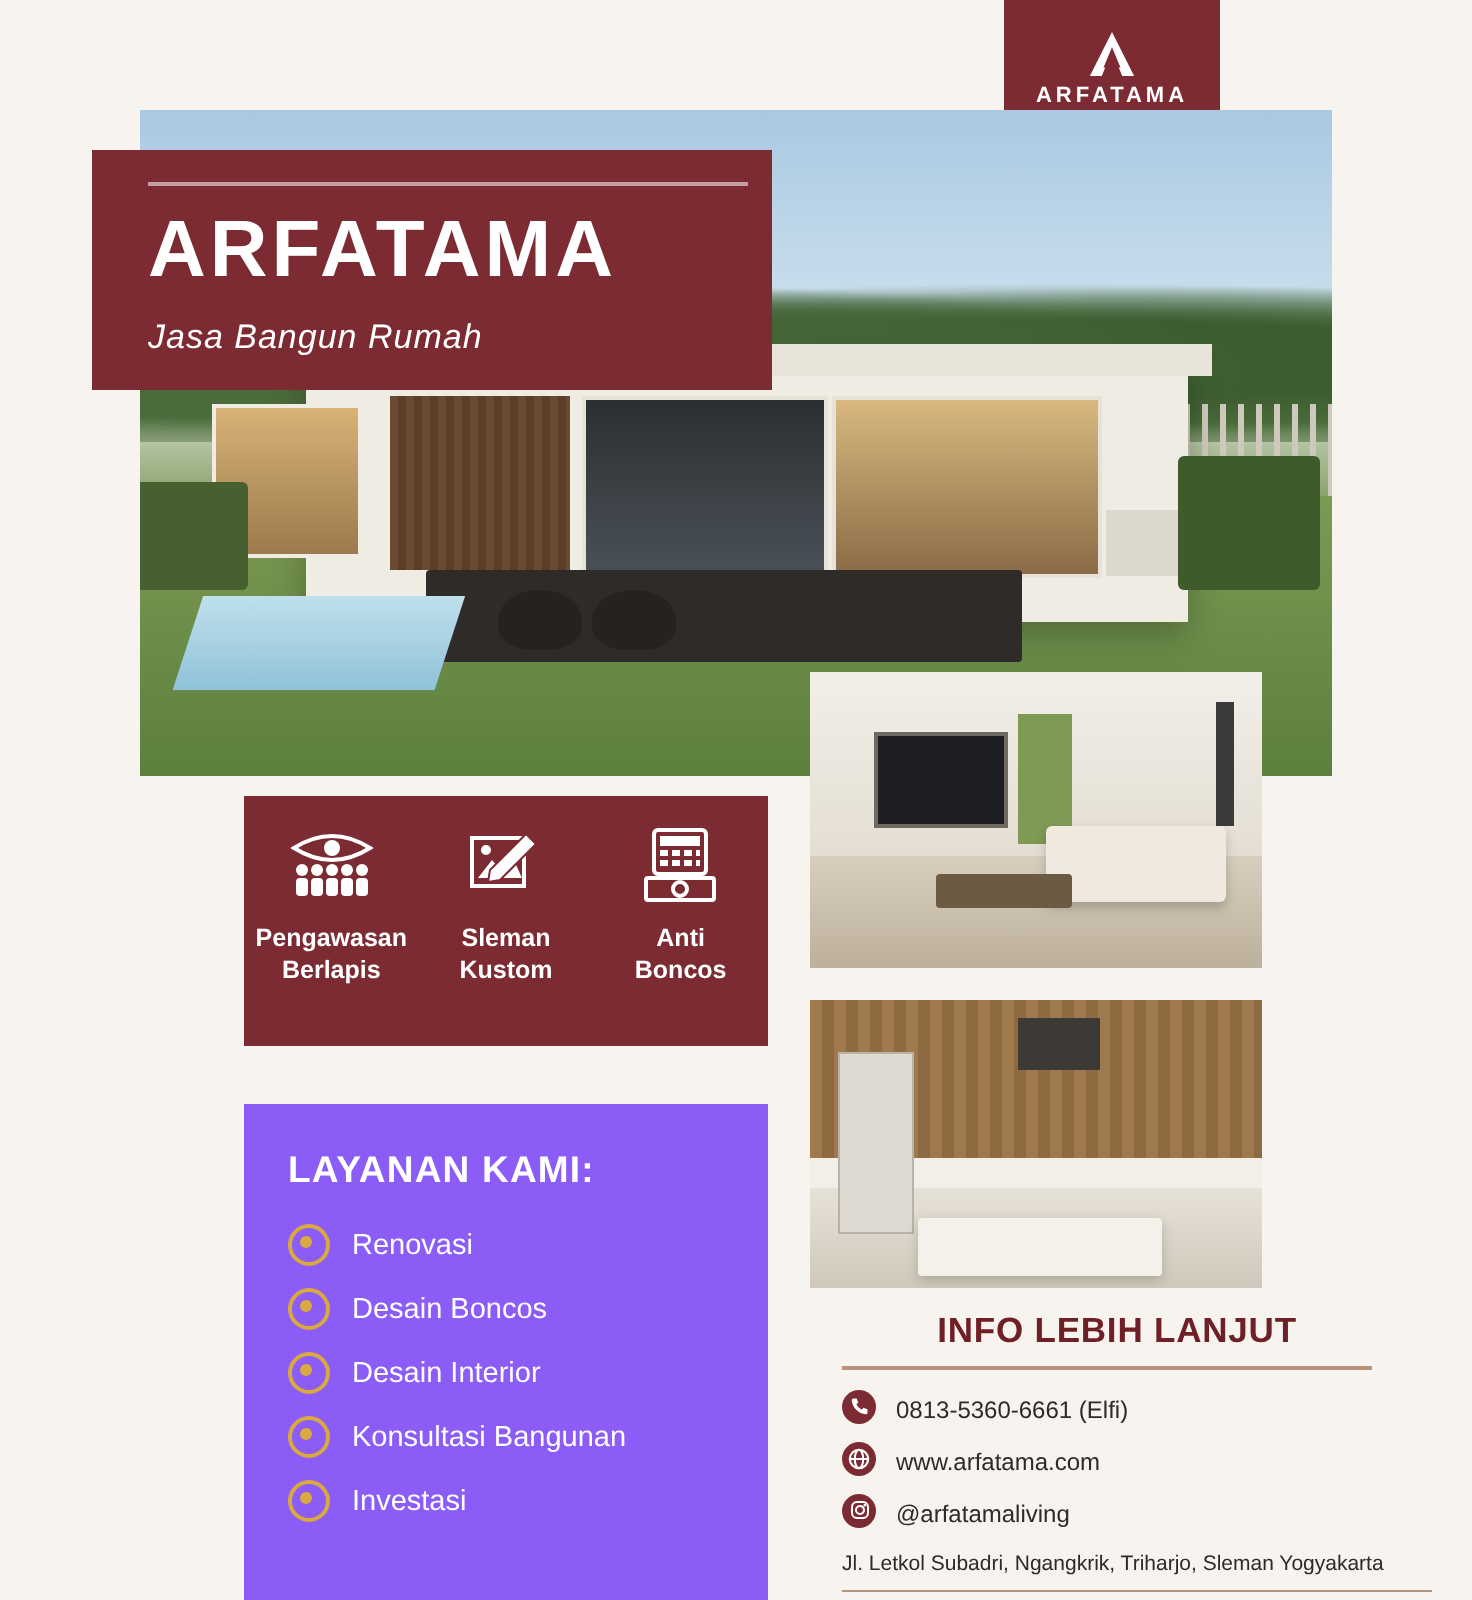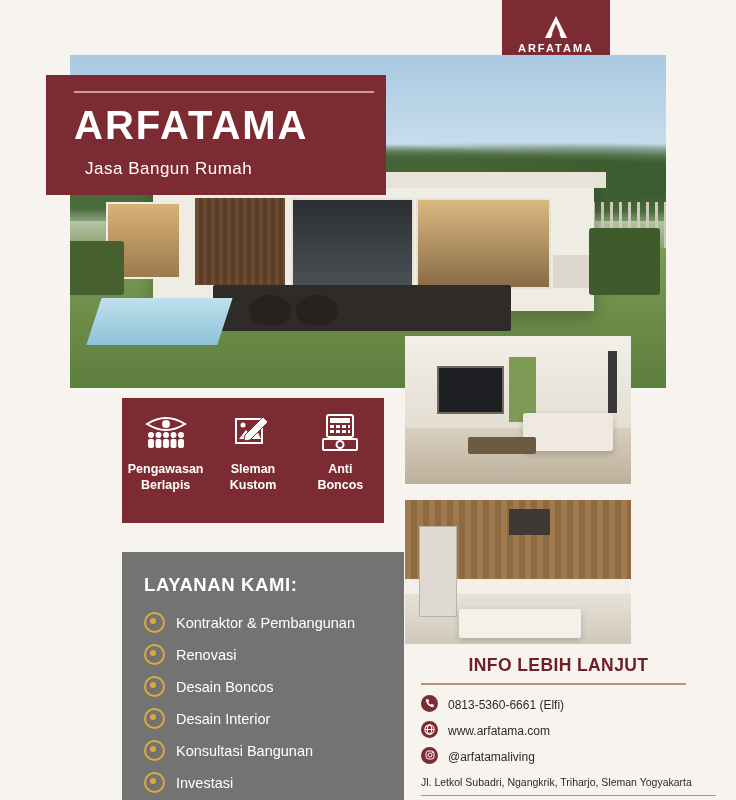--- a/index.html
+++ b/index.html
@@ -158,22 +158,22 @@
   .title-main {
     font-size: 40px;
     font-weight: bold;
     letter-spacing: 2px;
     line-height: 1;
     margin: 0;
   }
   .title-sub {
     margin-top: 14px;
     font-size: 17px;
+    font-style: italic;
     letter-spacing: 0.5px;
-    margin-left: 11px;
   }
 
   
   .features {
     position: absolute;
     left: 122px;
     top: 398px;
     width: 262px;
     height: 125px;
     background: #7d2b32;
@@ -274,23 +274,23 @@
     position:absolute; left:24%; bottom:4%; width:54%; height:20%;
     background:#f4f1ea; border-radius:2px;
     box-shadow: 0 2px 6px rgba(0,0,0,0.18);
   }
 
   
   .services {
     position: absolute;
     left: 122px;
     top: 552px;
-    width: 282px;
+    width: 262px;
     height: 248px;
-    background: #737373;
+    background: #8b5cf6;
     color: #fff;
     padding: 22px 0 0 22px;
     box-sizing: border-box;
   }
   .services-title {
     font-size: 18.5px;
     font-weight: bold;
     letter-spacing: 0.6px;
     margin-bottom: 16px;
   }
@@ -491,24 +491,20 @@
   <div class="fridge"></div>
   <div class="hood"></div>
   <div class="island"></div>
 </div>
 
 <div class="services">
   <div class="services-title">LAYANAN KAMI:</div>
 
   <div class="service-item">
     <span class="service-bullet"></span>
-    <span>Kontraktor &amp; Pembangunan</span>
-  </div>
-  <div class="service-item">
-    <span class="service-bullet"></span>
     <span>Renovasi</span>
   </div>
   <div class="service-item">
     <span class="service-bullet"></span>
     <span>Desain Boncos</span>
   </div>
   <div class="service-item">
     <span class="service-bullet"></span>
     <span>Desain Interior</span>
   </div>

